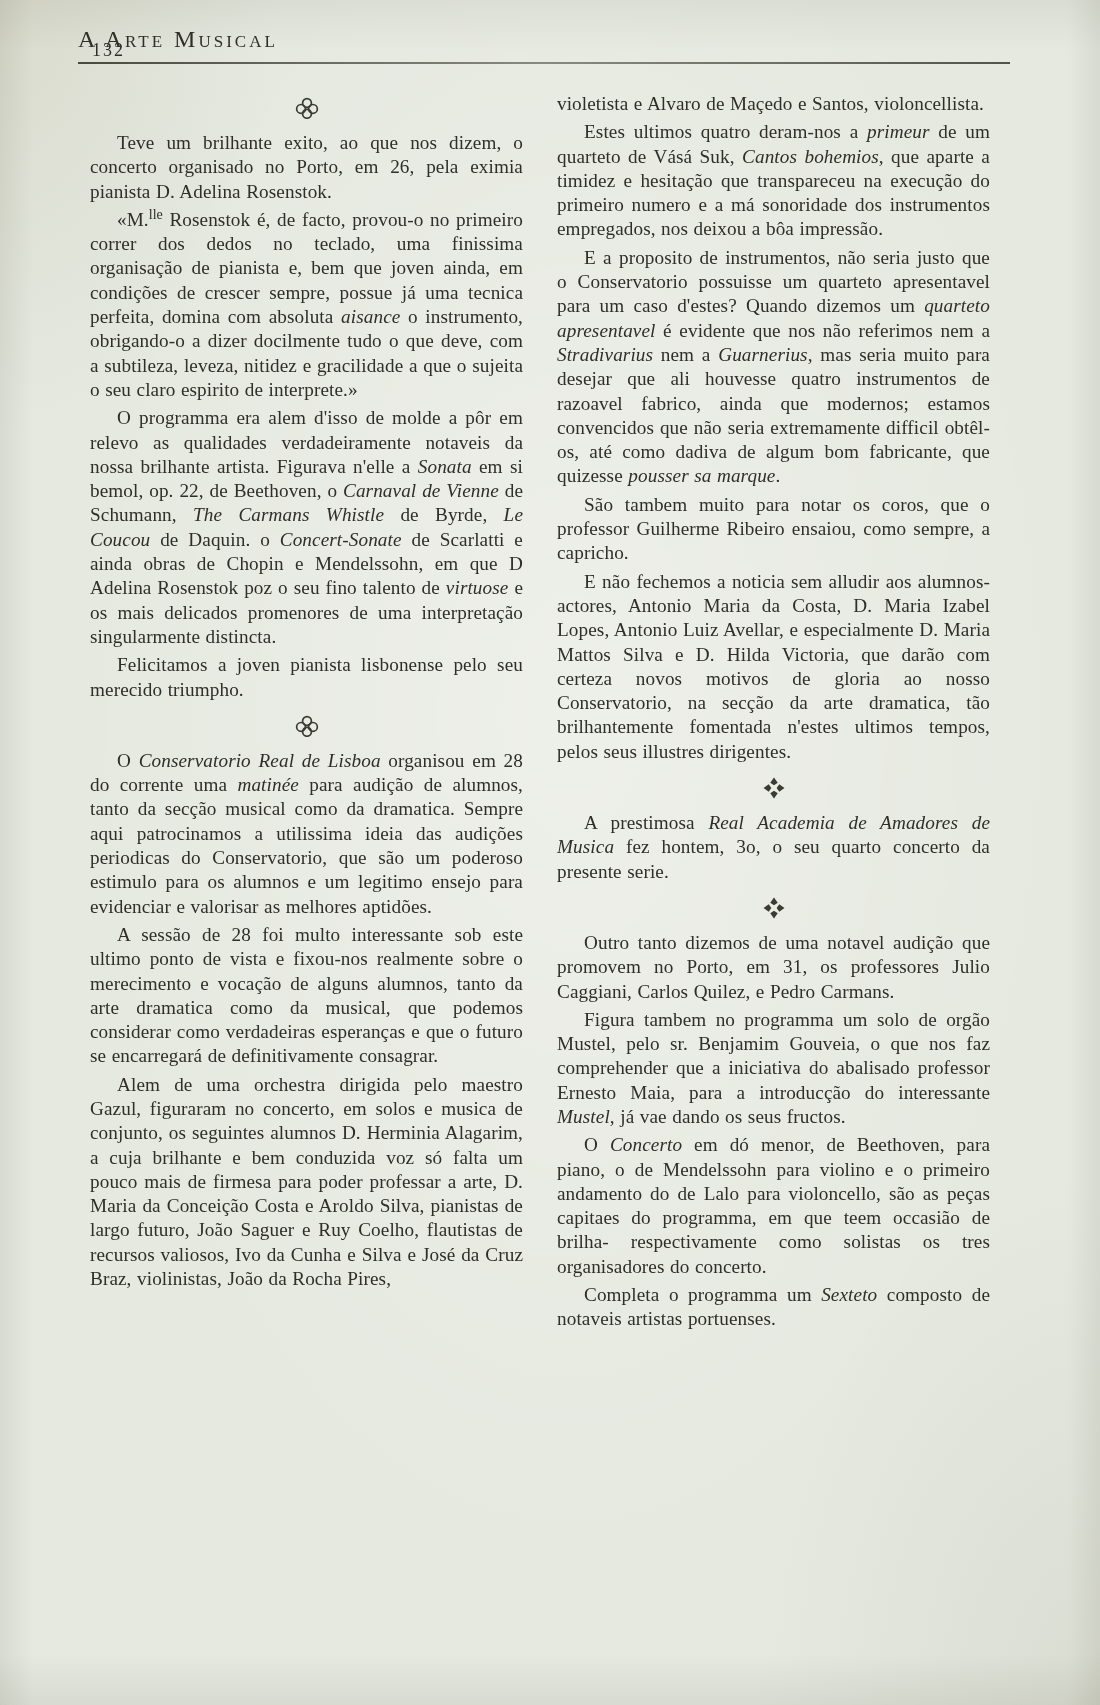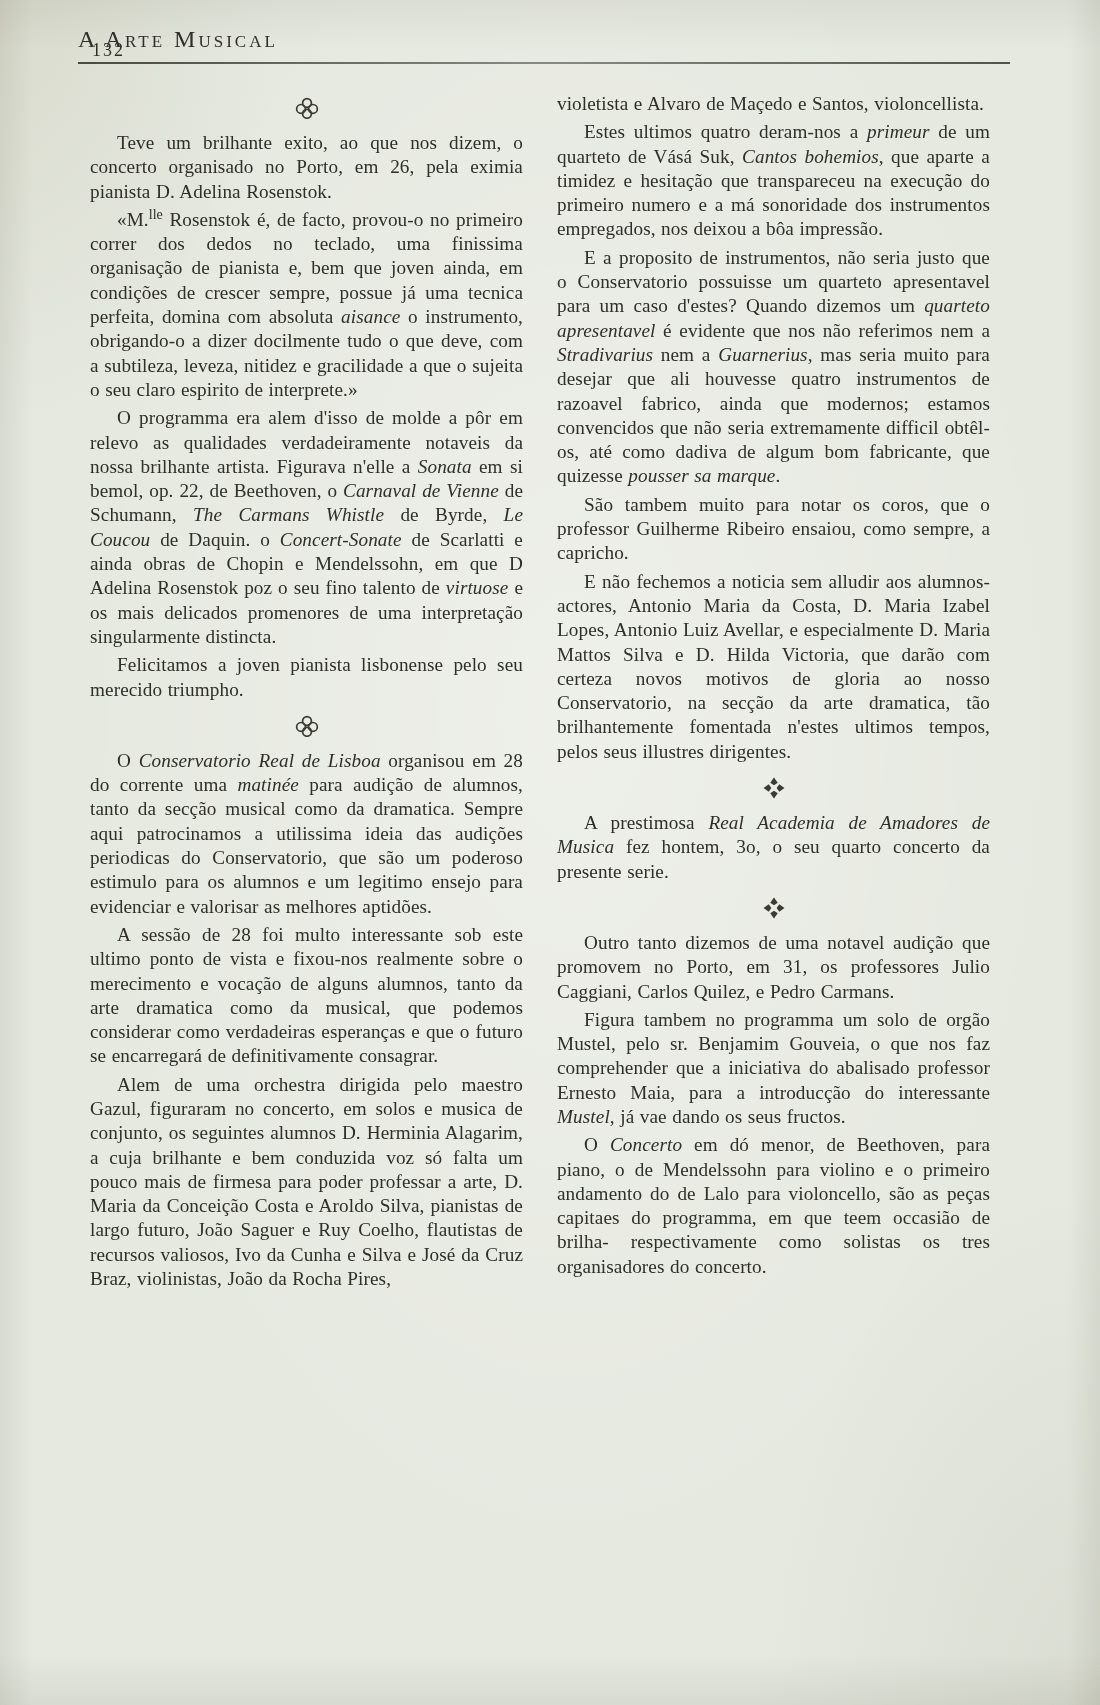--- a/index.html
+++ b/index.html
@@ -155,15 +155,16 @@
       <path d="M10 0.5 L13.4 5.2 L10 7.6 L6.6 5.2 Z"></path>
       <path d="M19.5 10 L14.8 13.4 L12.4 10 L14.8 6.6 Z"></path>
       <path d="M10 19.5 L6.6 14.8 L10 12.4 L13.4 14.8 Z"></path>
       <path d="M0.5 10 L5.2 6.6 L7.6 10 L5.2 13.4 Z"></path>
     </g>
   </svg>
 </div>
         <p class="para"><span>Outro tanto dizemos de uma notavel audição que promovem no Porto, em 31, os professores Julio Caggiani, Carlos Quilez, e Pedro Carmans.</span></p>
         <p class="para"><span>Figura tambem no programma um solo de orgão Mustel, pelo sr. Benjamim Gouveia, o que nos faz comprehender que a iniciativa do abalisado professor Ernesto Maia, para a introducção do interessante </span><em>Mustel</em><span>, já vae dando os seus fructos.</span></p>
         <p class="para"><span>O </span><em>Concerto</em><span> em dó menor, de Beethoven, para piano, o de Mendelssohn para violino e o primeiro andamento do de Lalo para violoncello, são as peças capitaes do programma, em que teem occasião de brilha- respectivamente como solistas os tres organisadores do concerto.</span></p>
+        <p class="para"><span>Completa o programma um </span><em>Sexteto</em><span> composto de notaveis artistas portuenses.</span></p>
       </div>
   </div>
 </div>
 
 </body></html>

